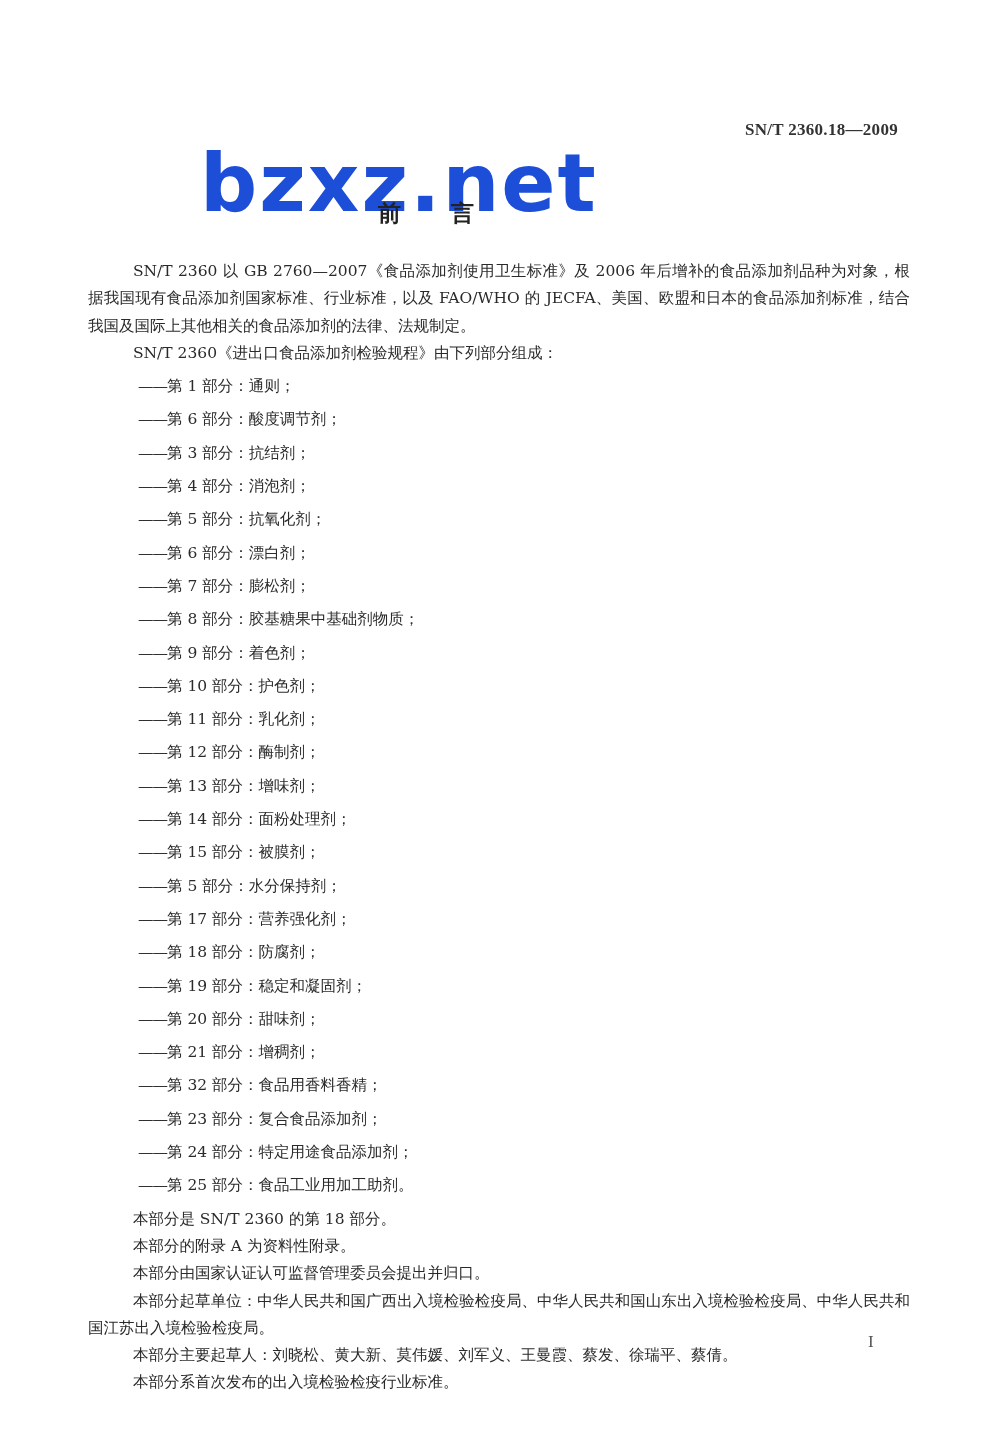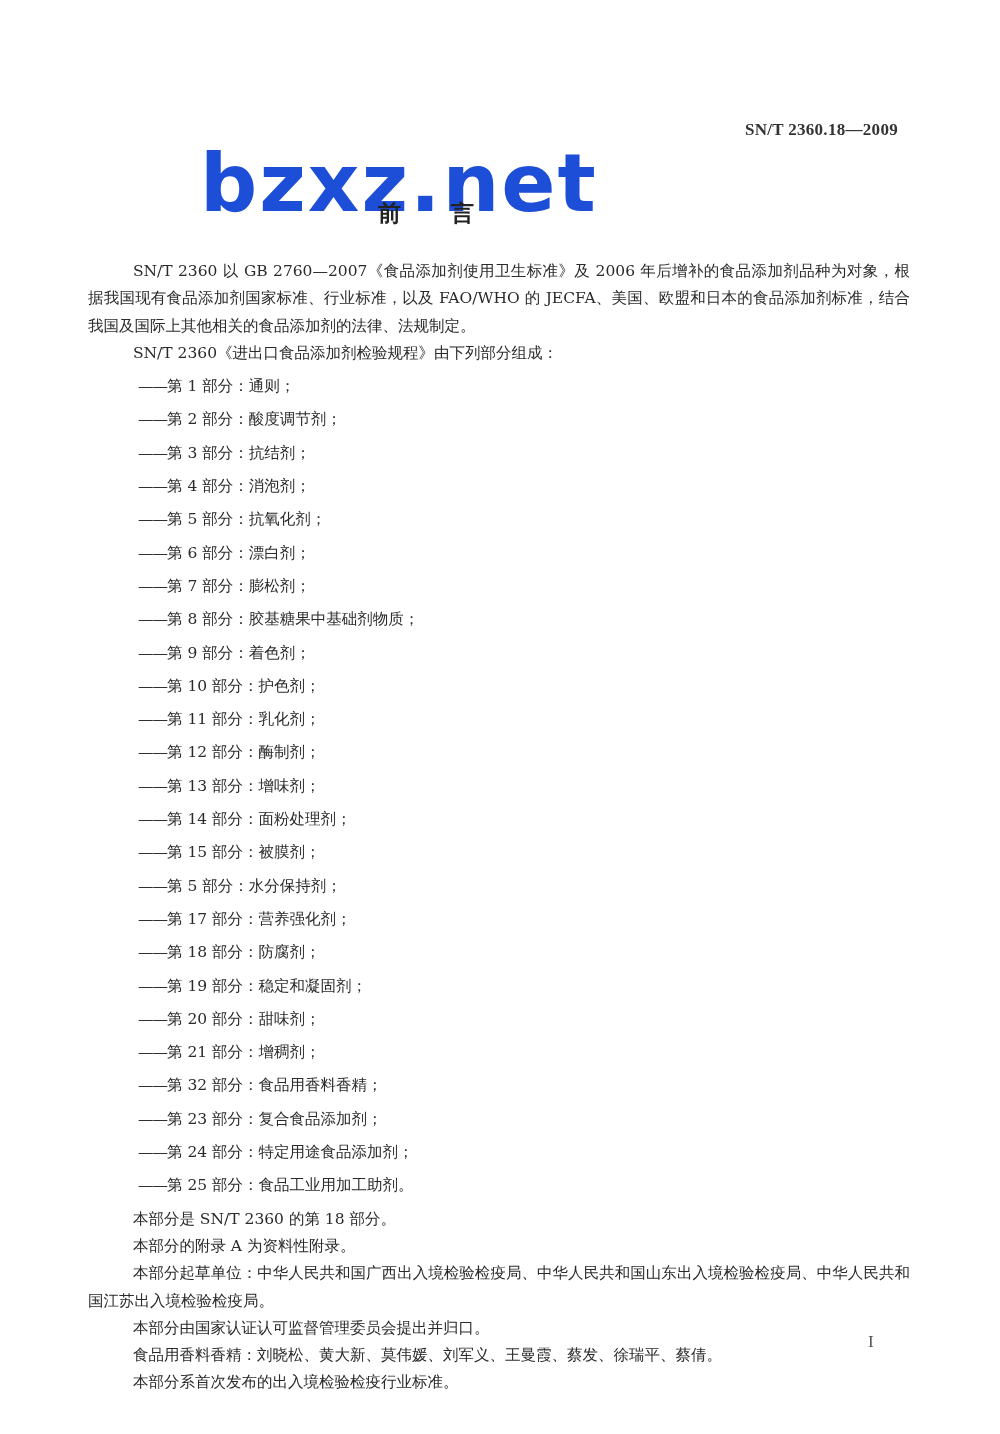--- a/index.html
+++ b/index.html
@@ -93,21 +93,21 @@
 <div class="watermark">bzxz.net</div>
 
 <h1 class="title" style="margin:0;">前言</h1>
 
 <div class="content">
   <p class="para">SN/T 2360 以 GB 2760—2007《食品添加剂使用卫生标准》及 2006 年后增补的食品添加剂品种为对象，根据我国现有食品添加剂国家标准、行业标准，以及 FAO/WHO 的 JECFA、美国、欧盟和日本的食品添加剂标准，结合我国及国际上其他相关的食品添加剂的法律、法规制定。</p>
   <p class="para">SN/T 2360《进出口食品添加剂检验规程》由下列部分组成：</p>
 
   <div>
     <p class="part-item"><span class="dash">——</span><span>第 1 部分：通则；</span></p>
-    <p class="part-item"><span class="dash">——</span><span>第 2 部分：酸度调节剂；</span></p>
+    <p class="part-item"><span class="dash">——</span><span>第 6 部分：酸度调节剂；</span></p>
     <p class="part-item"><span class="dash">——</span><span>第 3 部分：抗结剂；</span></p>
     <p class="part-item"><span class="dash">——</span><span>第 4 部分：消泡剂；</span></p>
     <p class="part-item"><span class="dash">——</span><span>第 5 部分：抗氧化剂；</span></p>
     <p class="part-item"><span class="dash">——</span><span>第 6 部分：漂白剂；</span></p>
     <p class="part-item"><span class="dash">——</span><span>第 7 部分：膨松剂；</span></p>
     <p class="part-item"><span class="dash">——</span><span>第 8 部分：胶基糖果中基础剂物质；</span></p>
     <p class="part-item"><span class="dash">——</span><span>第 9 部分：着色剂；</span></p>
     <p class="part-item"><span class="dash">——</span><span>第 10 部分：护色剂；</span></p>
     <p class="part-item"><span class="dash">——</span><span>第 11 部分：乳化剂；</span></p>
     <p class="part-item"><span class="dash">——</span><span>第 12 部分：酶制剂；</span></p>
@@ -121,19 +121,19 @@
     <p class="part-item"><span class="dash">——</span><span>第 20 部分：甜味剂；</span></p>
     <p class="part-item"><span class="dash">——</span><span>第 21 部分：增稠剂；</span></p>
     <p class="part-item"><span class="dash">——</span><span>第 32 部分：食品用香料香精；</span></p>
     <p class="part-item"><span class="dash">——</span><span>第 23 部分：复合食品添加剂；</span></p>
     <p class="part-item"><span class="dash">——</span><span>第 24 部分：特定用途食品添加剂；</span></p>
     <p class="part-item"><span class="dash">——</span><span>第 25 部分：食品工业用加工助剂。</span></p>
   </div>
 
   <p class="para">本部分是 SN/T 2360 的第 18 部分。</p>
   <p class="para">本部分的附录 A 为资料性附录。</p>
+  <p class="para">本部分由国家认证认可监督管理委员会提出并归口。</p>
   <p class="para">本部分起草单位：中华人民共和国广西出入境检验检疫局、中华人民共和国山东出入境检验检疫局、中华人民共和国江苏出入境检验检疫局。</p>
-  <p class="para">本部分由国家认证认可监督管理委员会提出并归口。</p>
-  <p class="para">食品用香料香精：刘晓松、黄大新、莫伟媛、刘军义、王曼霞、蔡发、徐瑞平、蔡倩。</p>
+  <p class="para">本部分主要起草人：刘晓松、黄大新、莫伟媛、刘军义、王曼霞、蔡发、徐瑞平、蔡倩。</p>
   <p class="para">本部分系首次发布的出入境检验检疫行业标准。</p>
 </div>
 
 <div class="page-num">I</div>
 
 </body></html>

